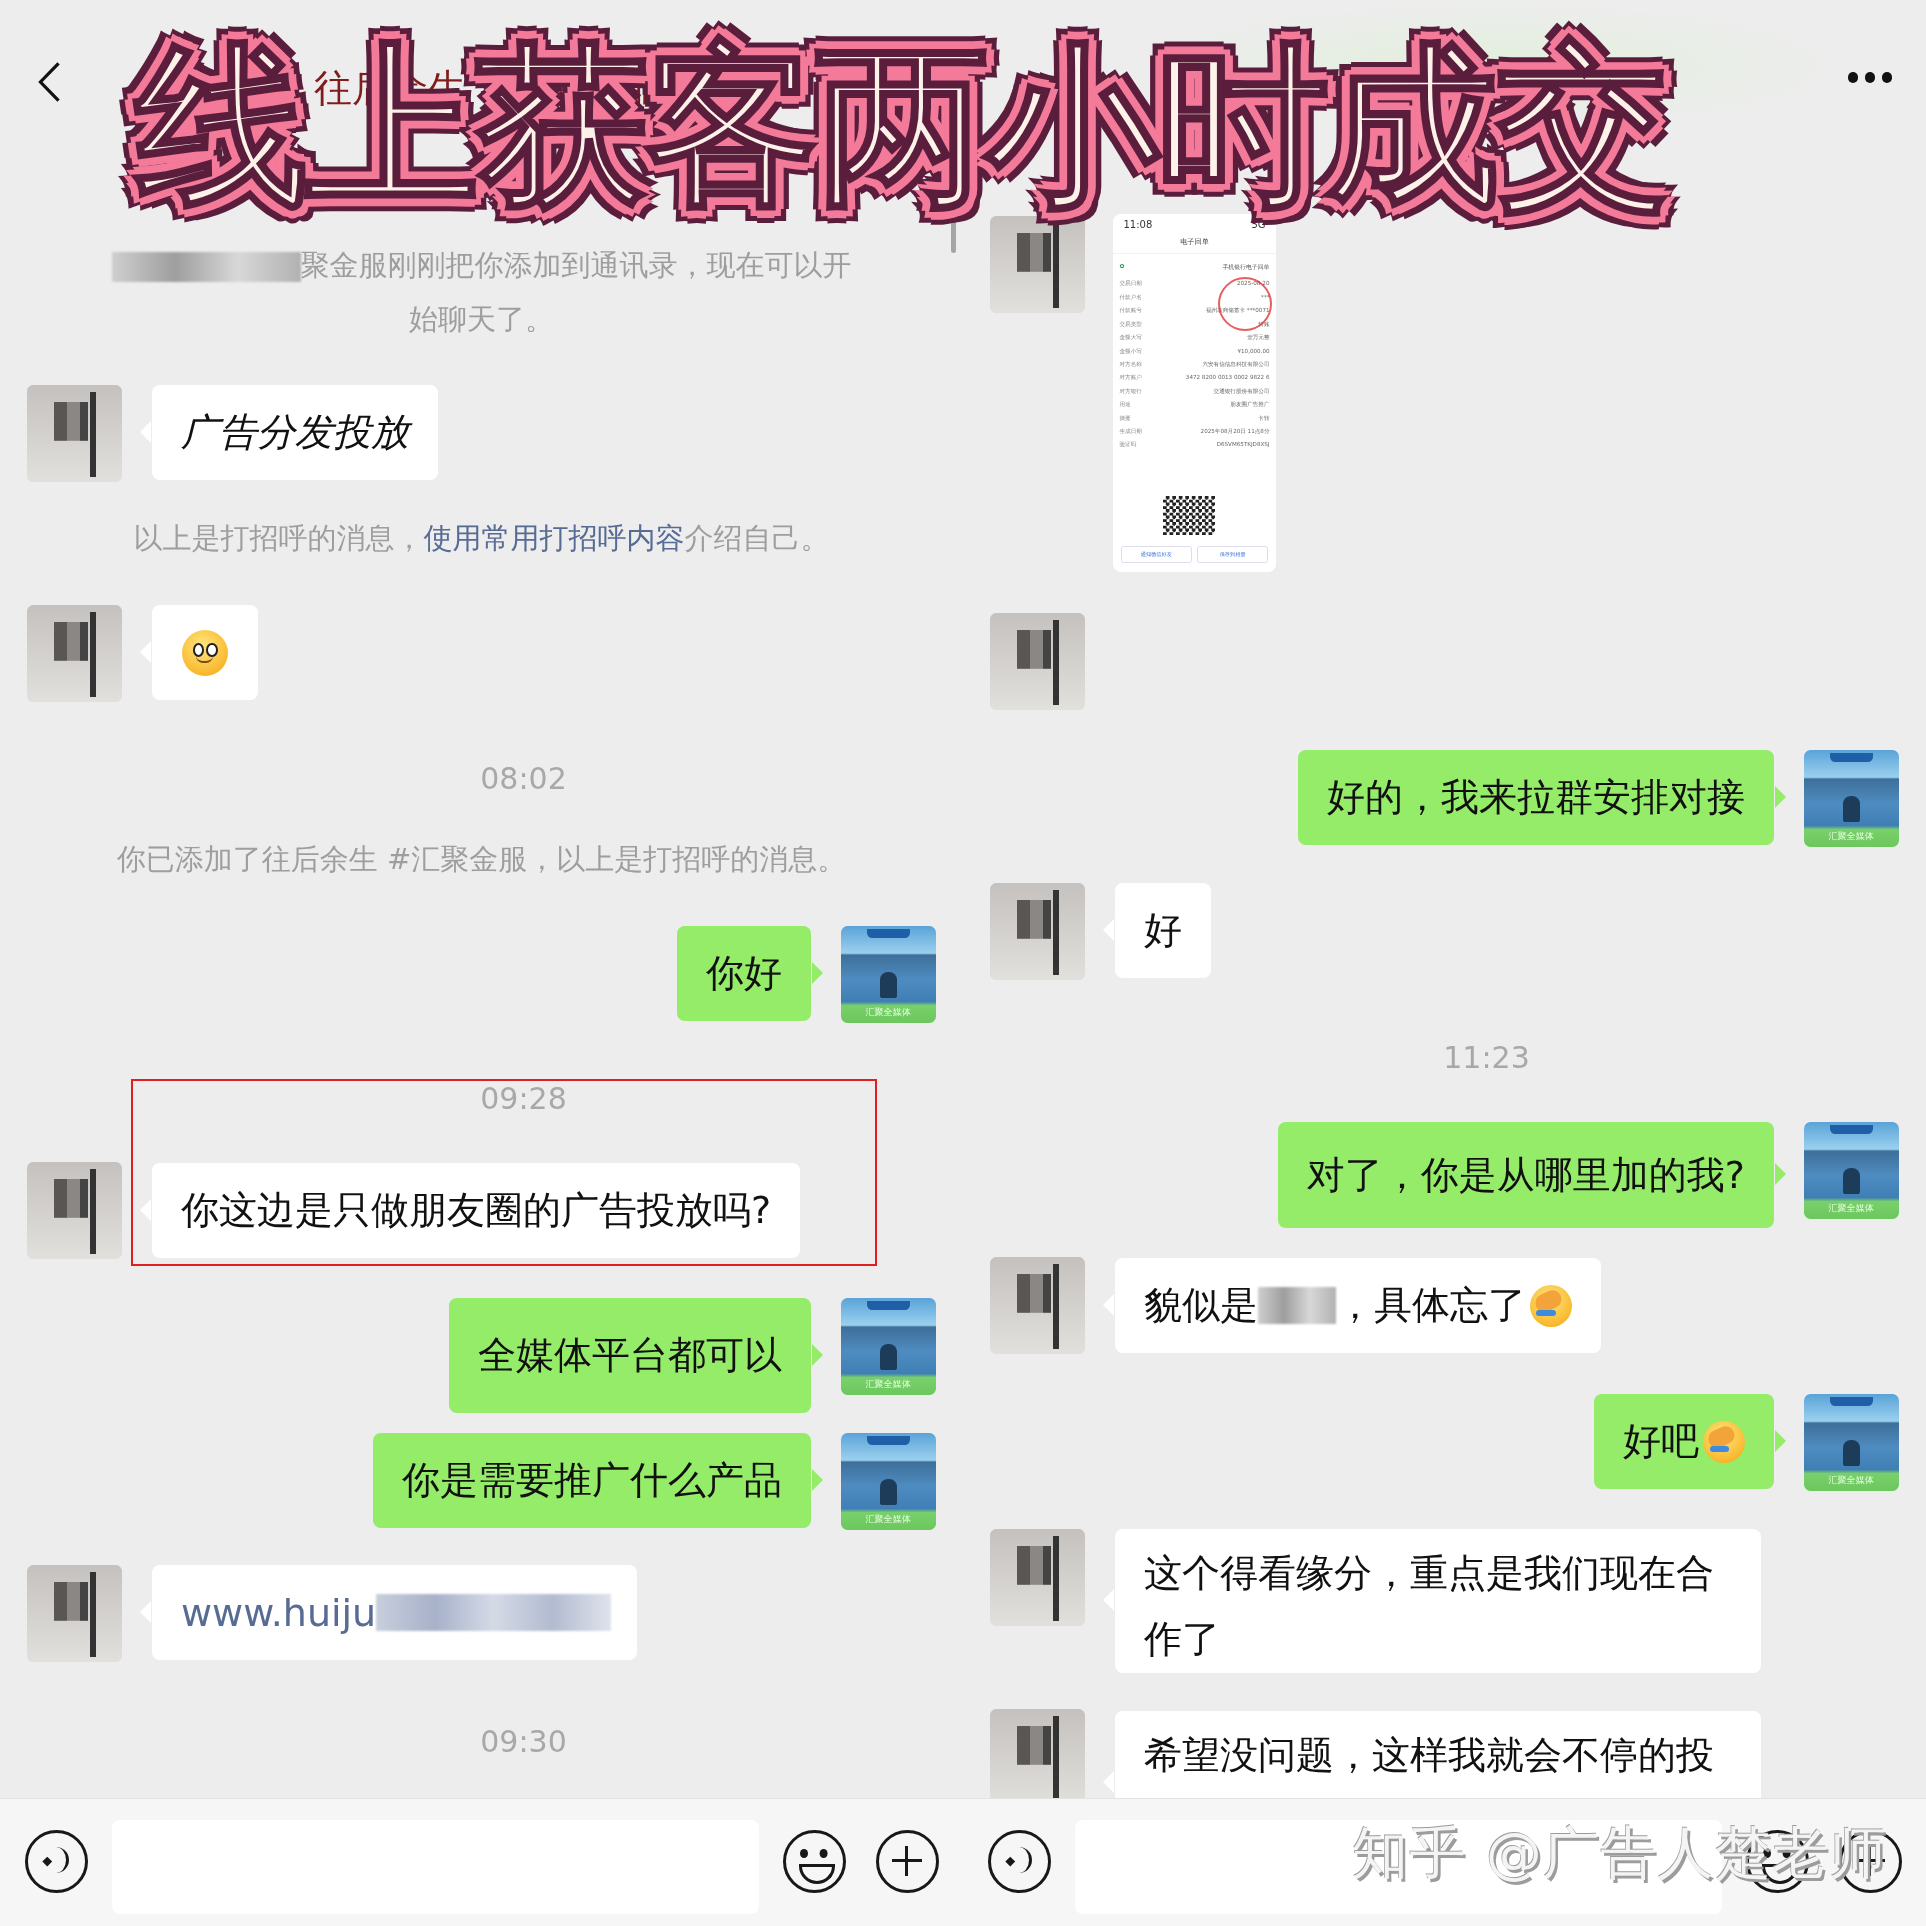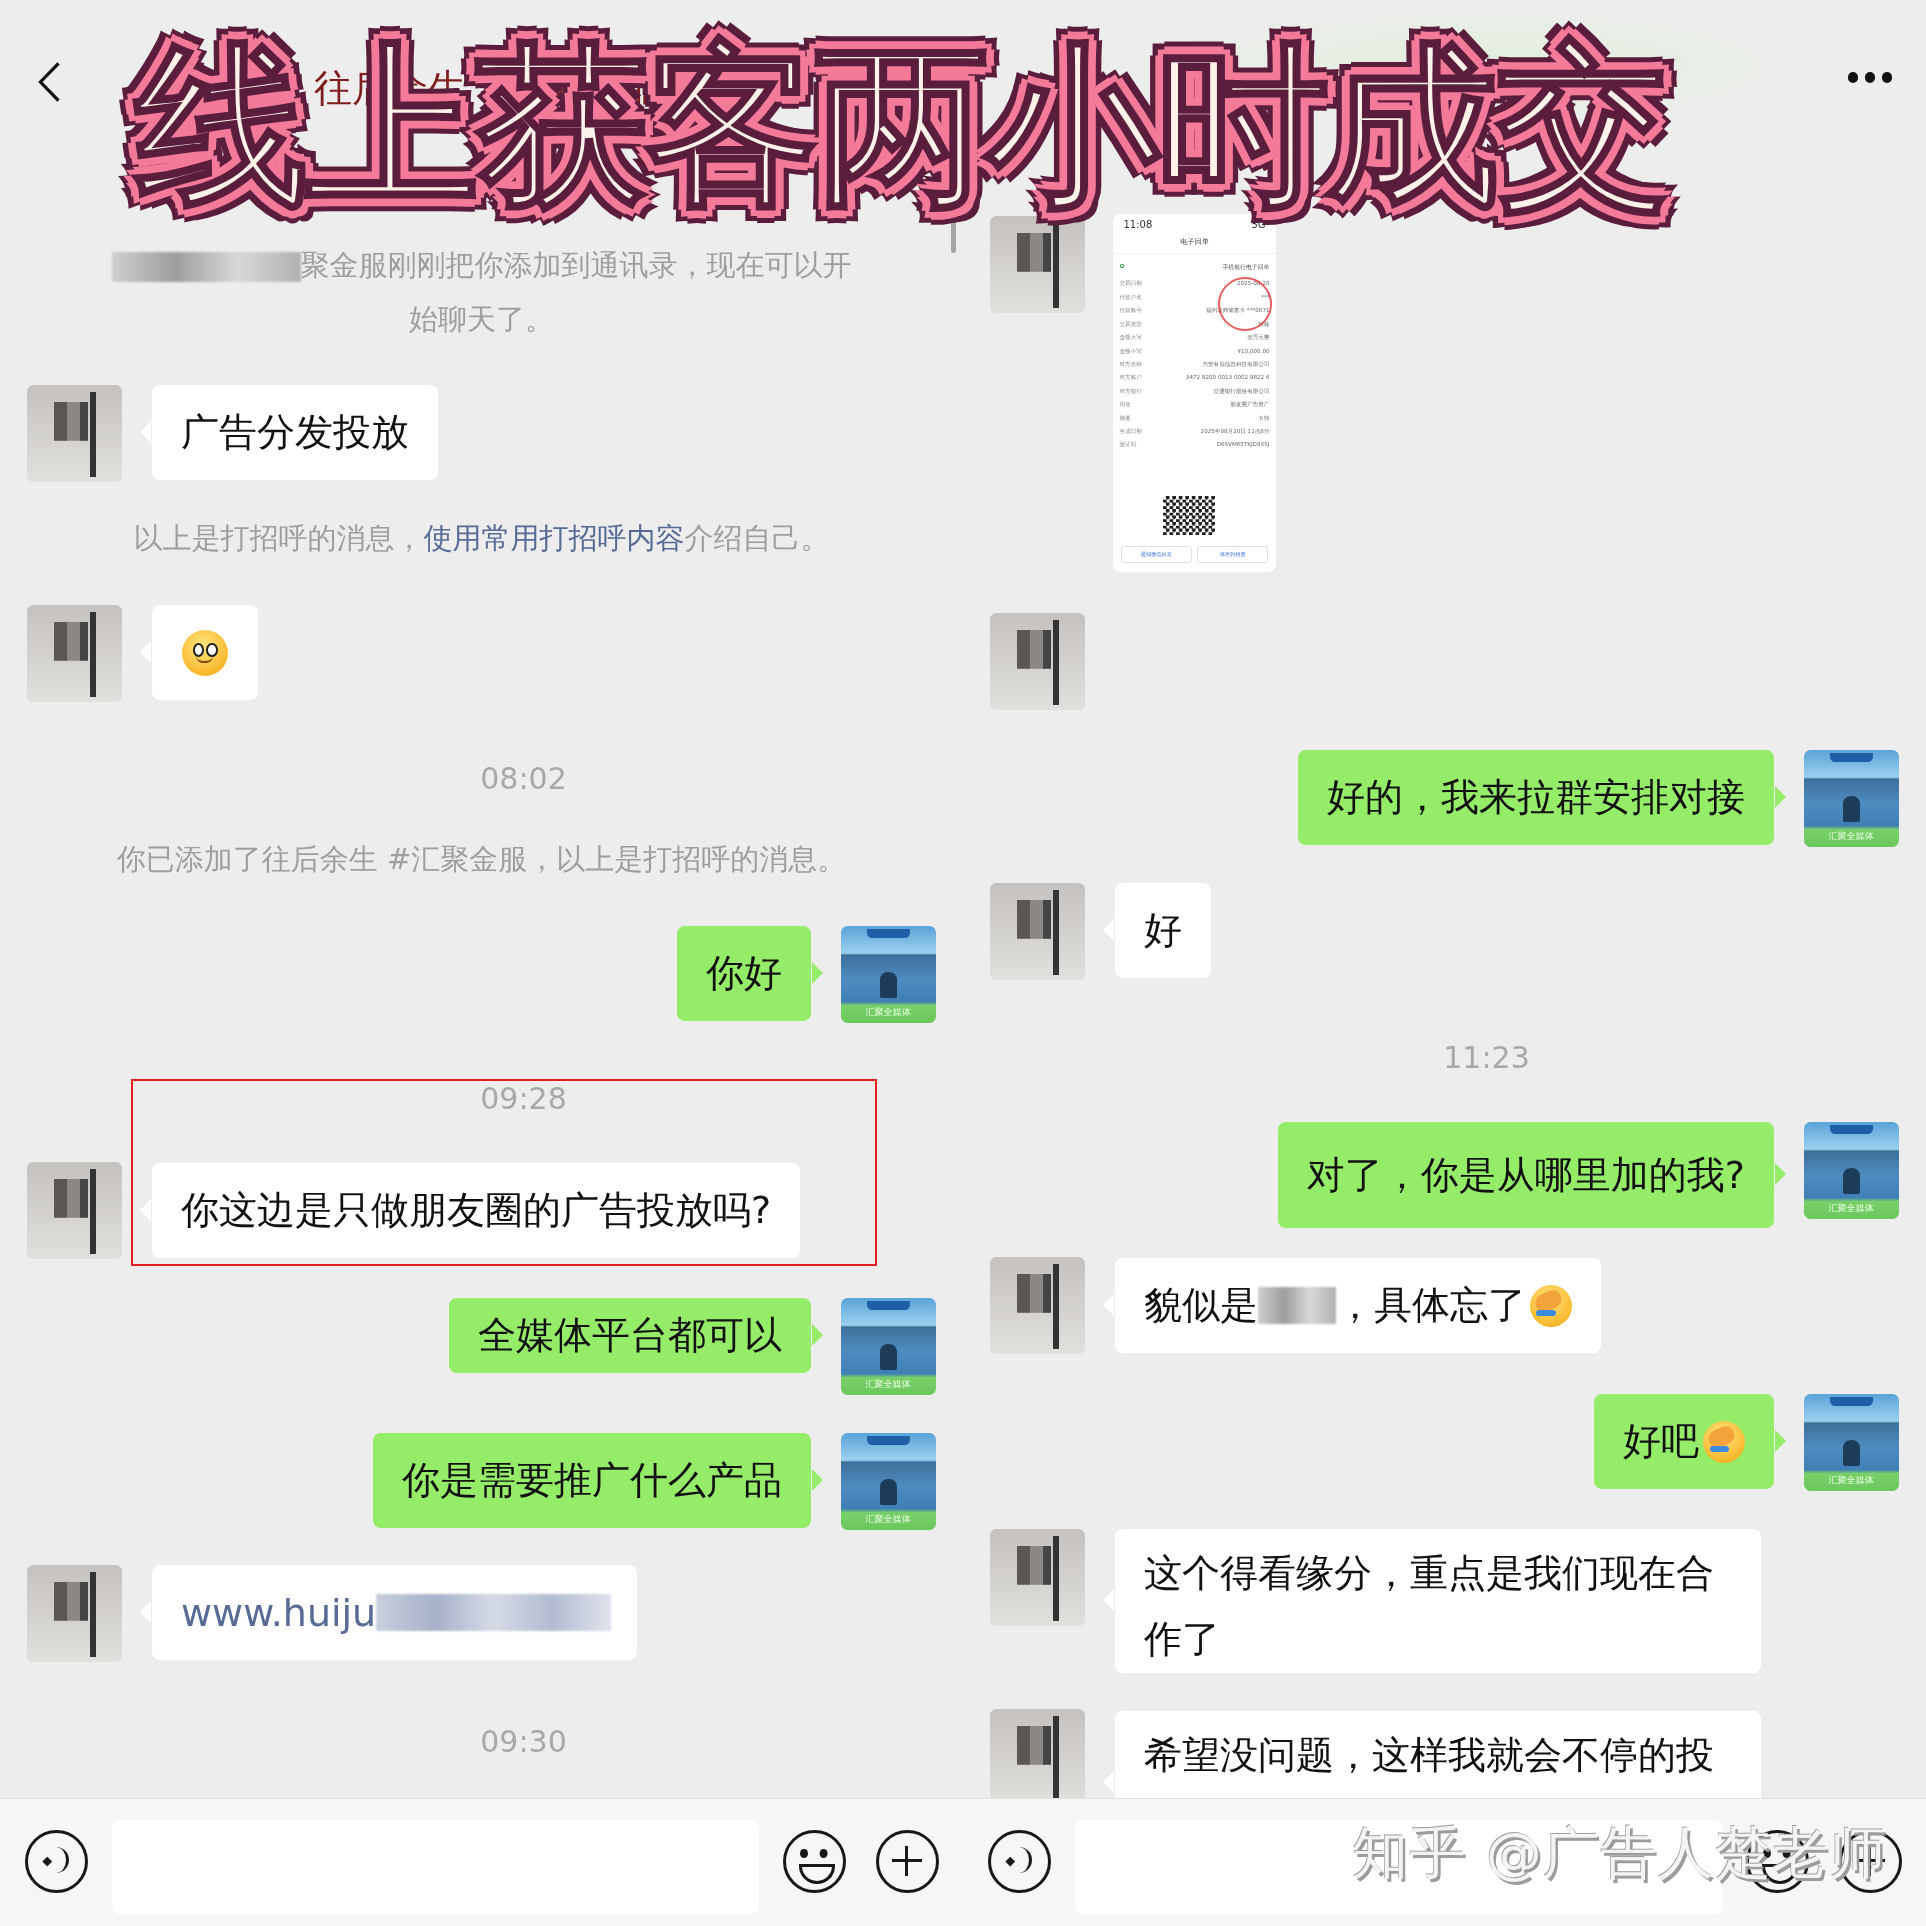--- a/index.html
+++ b/index.html
@@ -115,21 +115,21 @@
 
   <div class="sys" style="top:238px;">
     <span class="blur gray" style="width:189px;height:30px;"></span><span>聚金服刚刚把你添加到通讯录，现在可以开</span><br>
     <span>始聊天了。</span>
   </div>
 
   <div class="avatar other" style="top:385px;">
       <div class="pix"></div>
       <div class="stick"></div>
     </div>
-  <div class="bubble other" style="top:385px;height:95px;">广告分发投放</div>
+  <div class="bubble other" style="top:385px;height:95px;font-style:italic;">广告分发投放</div>
 
   <div class="sys" style="top:511px;">
     <span>以上是打招呼的消息，</span><span class="link">使用常用打招呼内容</span><span>介绍自己。</span>
   </div>
 
   <div class="avatar other" style="top:605px;">
       <div class="pix"></div>
       <div class="stick"></div>
     </div>
   <div class="bubble other" style="top:605px;height:95px;padding:0 30px;">
@@ -154,21 +154,21 @@
       <div class="pix"></div>
       <div class="stick"></div>
     </div>
   <div class="bubble other" style="top:1163px;height:95px;">你这边是只做朋友圈的广告投放吗?</div>
 
   <div class="avatar me" style="top:1298px;">
       <div class="badge"></div>
       <div class="fig"></div>
       <div class="caption">汇聚全媒体</div>
     </div>
-  <div class="bubble me" style="top:1298px;height:75px;">全媒体平台都可以</div>
+  <div class="bubble me" style="top:1298px;height:115px;">全媒体平台都可以</div>
 
   <div class="avatar me" style="top:1433px;">
       <div class="badge"></div>
       <div class="fig"></div>
       <div class="caption">汇聚全媒体</div>
     </div>
   <div class="bubble me" style="top:1433px;height:95px;">你是需要推广什么产品</div>
 
   <div class="avatar other" style="top:1565px;">
       <div class="pix"></div>

